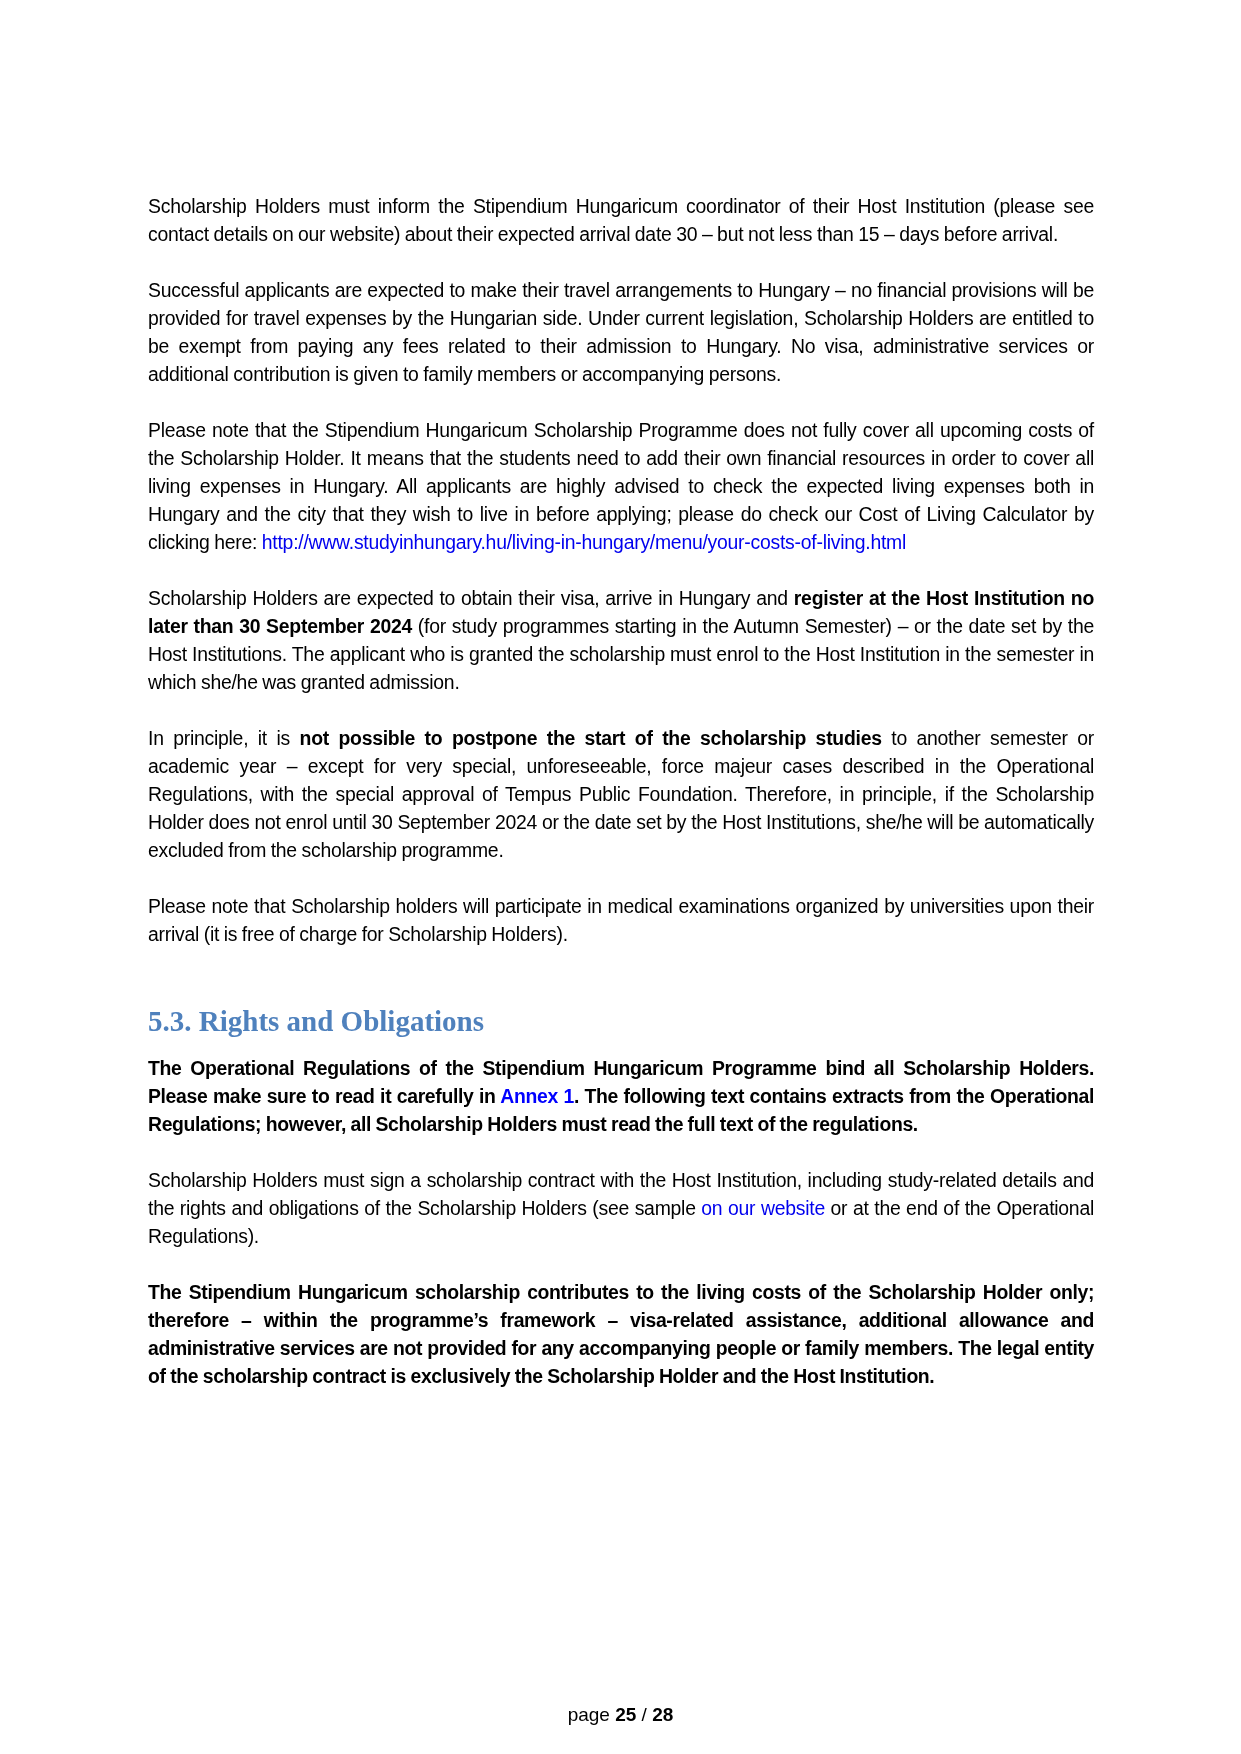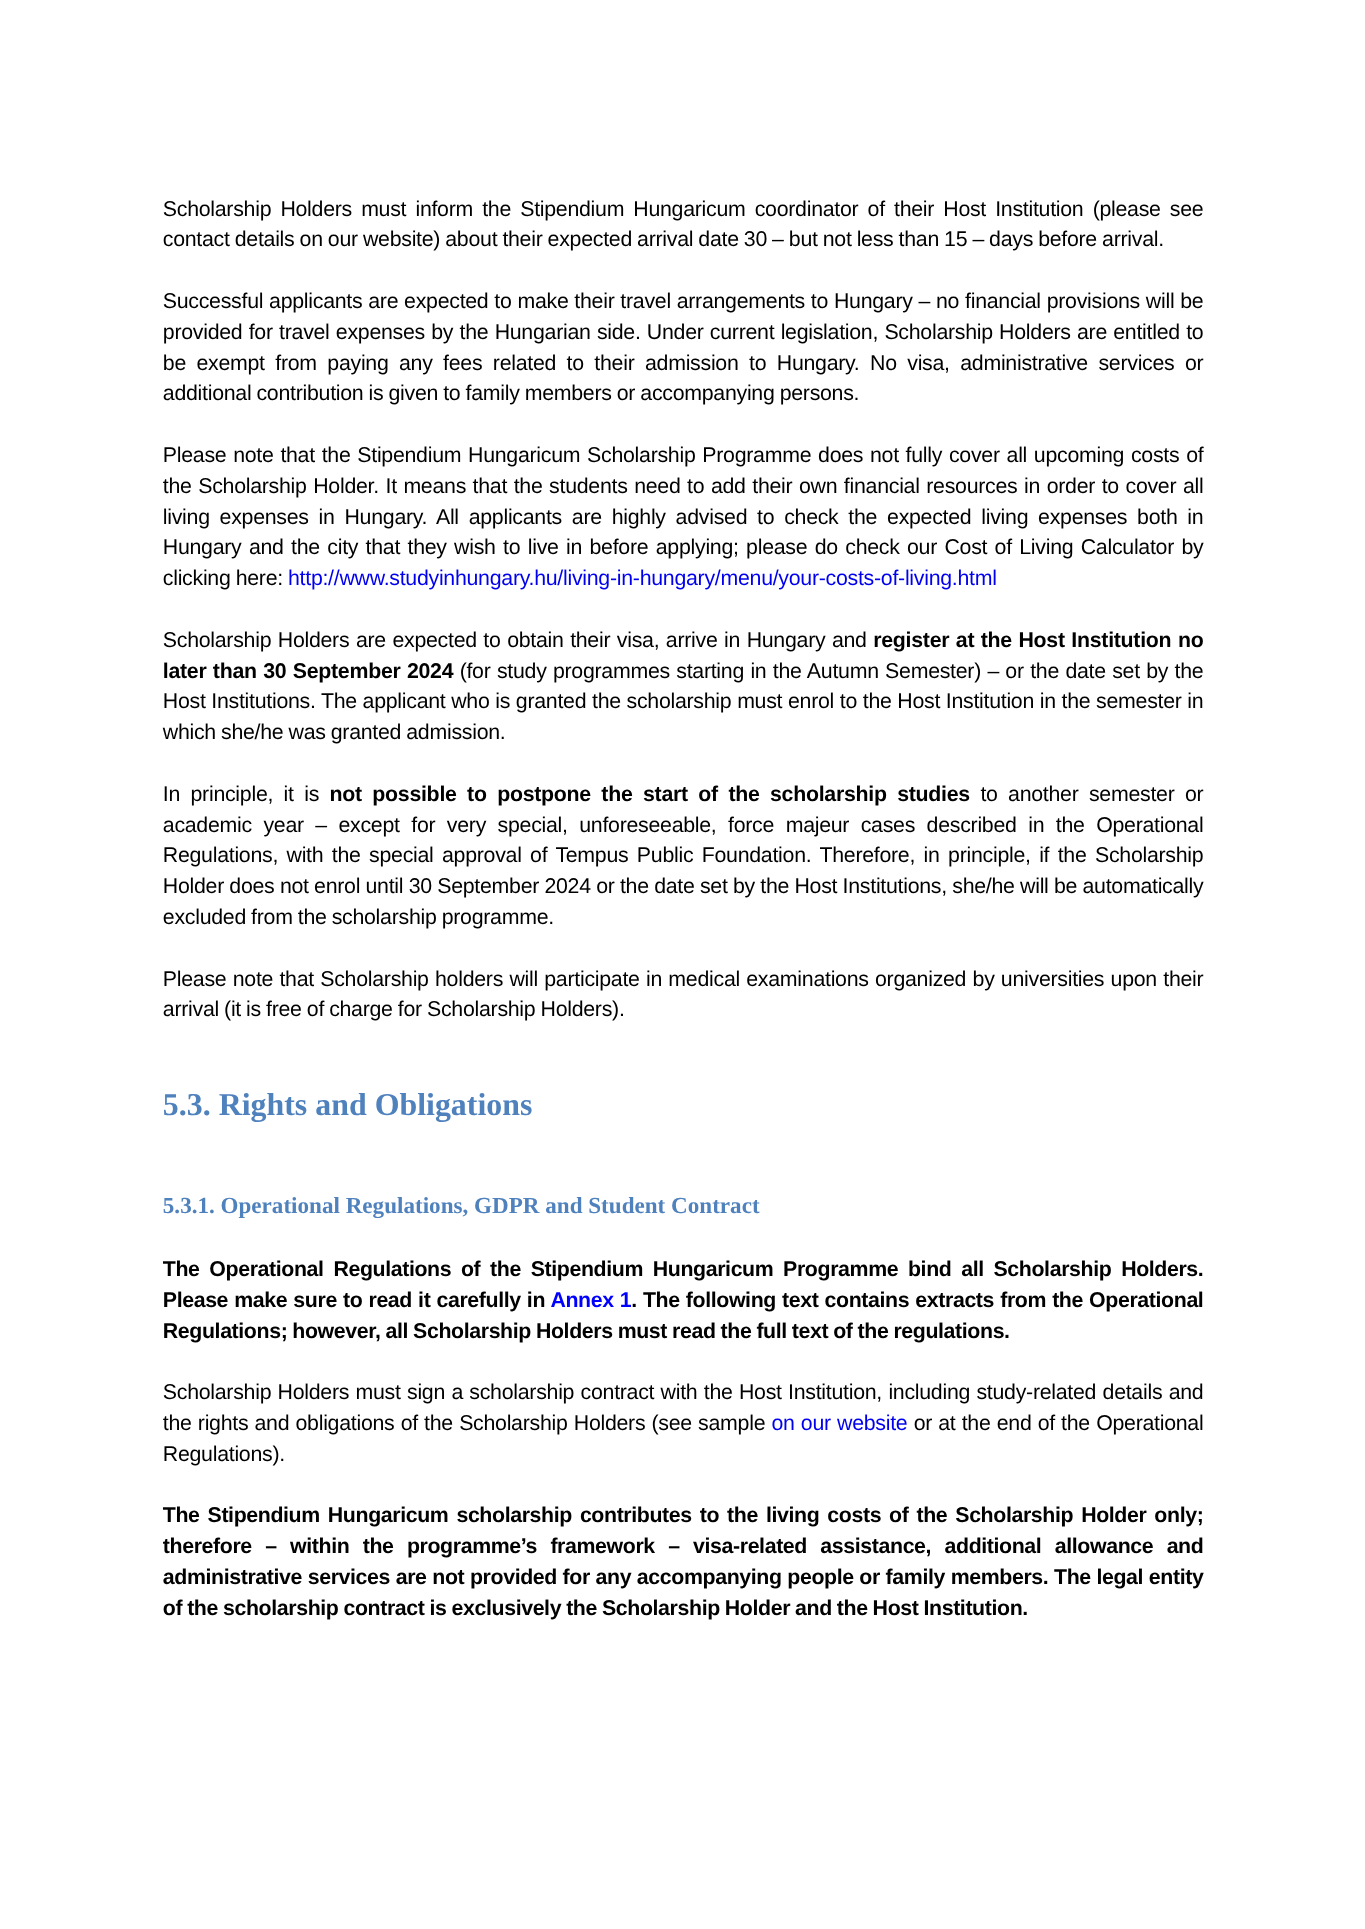--- a/index.html
+++ b/index.html
@@ -25,21 +25,21 @@
     .content {
       position: absolute;
       left: 148px;
       top: 176px;
       width: 946px;
     }
     .para {
       font-size: 19.4px;
       line-height: 28px;
       text-align: justify;
-      margin: 0 0 28px 0;
+      margin: 16px 0 28px 0;
       letter-spacing: -0.25px;
       word-spacing: -0.5px;
     }
     .para.bold {
       font-weight: bold;
       letter-spacing: -0.35px;
     }
     .para b { font-weight: bold; }
     a.link {
       color: #0000ee;
@@ -88,23 +88,23 @@
     <p class="para"><span>Please note that the Stipendium Hungaricum Scholarship Programme does not fully cover all upcoming costs of the Scholarship Holder. It means that the students need to add their own financial resources in order to cover all living expenses in Hungary. All applicants are highly advised to check the expected living expenses both in Hungary and the city that they wish to live in before applying; please do check our Cost of Living Calculator by clicking here: </span><a class="link">http://www.studyinhungary.hu/living-in-hungary/menu/your-costs-of-living.html</a></p>
 
     <p class="para"><span>Scholarship Holders are expected to obtain their visa, arrive in Hungary and </span><b>register at the Host Institution no later than 30 September 2024</b><span> (for study programmes starting in the Autumn Semester) – or the date set by the Host Institutions. The applicant who is granted the scholarship must enrol to the Host Institution in the semester in which she/he was granted admission.</span></p>
 
     <p class="para"><span>In principle, it is </span><b>not possible to postpone the start of the scholarship studies</b><span> to another semester or academic year – except for very special, unforeseeable, force majeur cases described in the Operational Regulations, with the special approval of Tempus Public Foundation. Therefore, in principle, if the Scholarship Holder does not enrol until 30 September 2024 or the date set by the Host Institutions, she/he will be automatically excluded from the scholarship programme.</span></p>
 
     <p class="para" style="margin-bottom:0;">Please note that Scholarship holders will participate in medical examinations organized by universities upon their arrival (it is free of charge for Scholarship Holders).</p>
 
     <h2 class="section">5.3. Rights and Obligations</h2>
 
-    <h3 class="subsection">5.3.1. Operational Regulations, GDPR and Student Contract</h3>
 
     <p class="para bold"><span>The Operational Regulations of the Stipendium Hungaricum Programme bind all Scholarship Holders. Please make sure to read it carefully in </span><span class="annex">Annex 1</span><span>. The following text contains extracts from the Operational Regulations; however, all Scholarship Holders must read the full text of the regulations.</span></p>
 
     <p class="para"><span>Scholarship Holders must sign a scholarship contract with the Host Institution, including study-related details and the rights and obligations of the Scholarship Holders (see sample </span><a class="link">on our website</a><span> or at the end of the Operational Regulations).</span></p>
 
     <p class="para bold">The Stipendium Hungaricum scholarship contributes to the living costs of the Scholarship Holder only; therefore – within the programme’s framework – visa-related assistance, additional allowance and administrative services are not provided for any accompanying people or family members. The legal entity of the scholarship contract is exclusively the Scholarship Holder and the Host Institution.</p>
 
   </div>
 
+  <div class="footer"><span>page </span><b>25</b><span> / </span><b>28</b></div>
 </div>
 
 </body></html>

